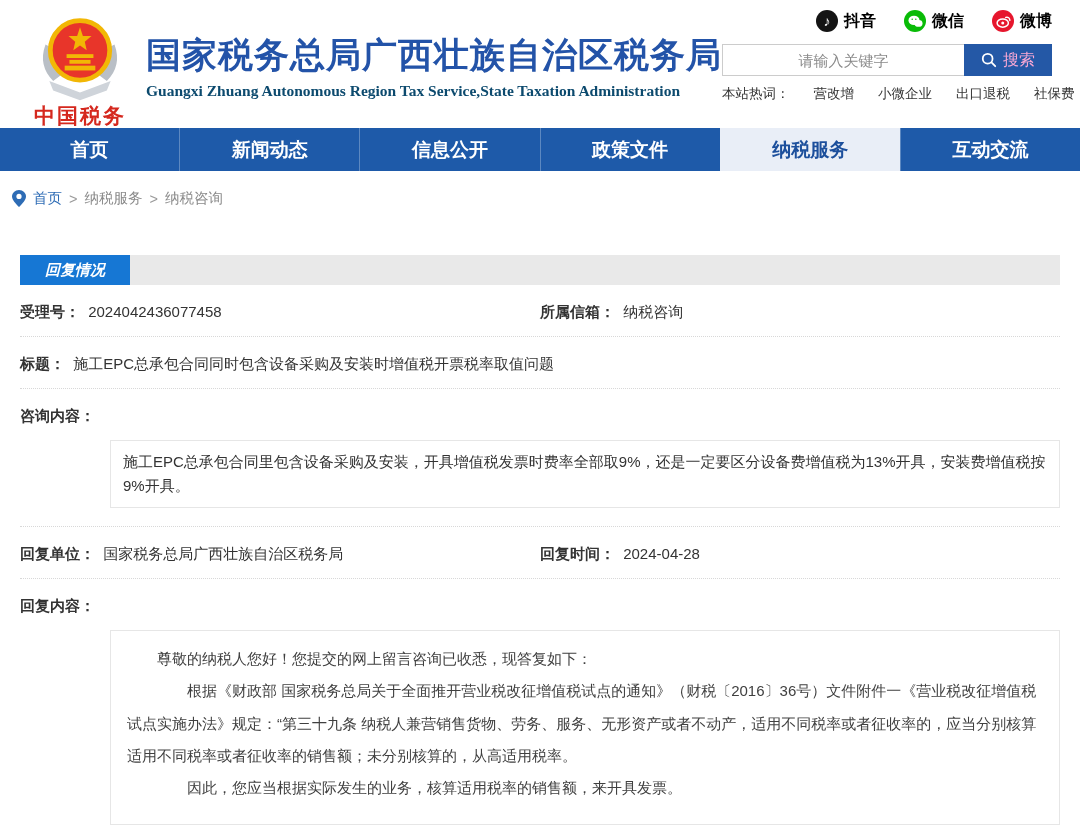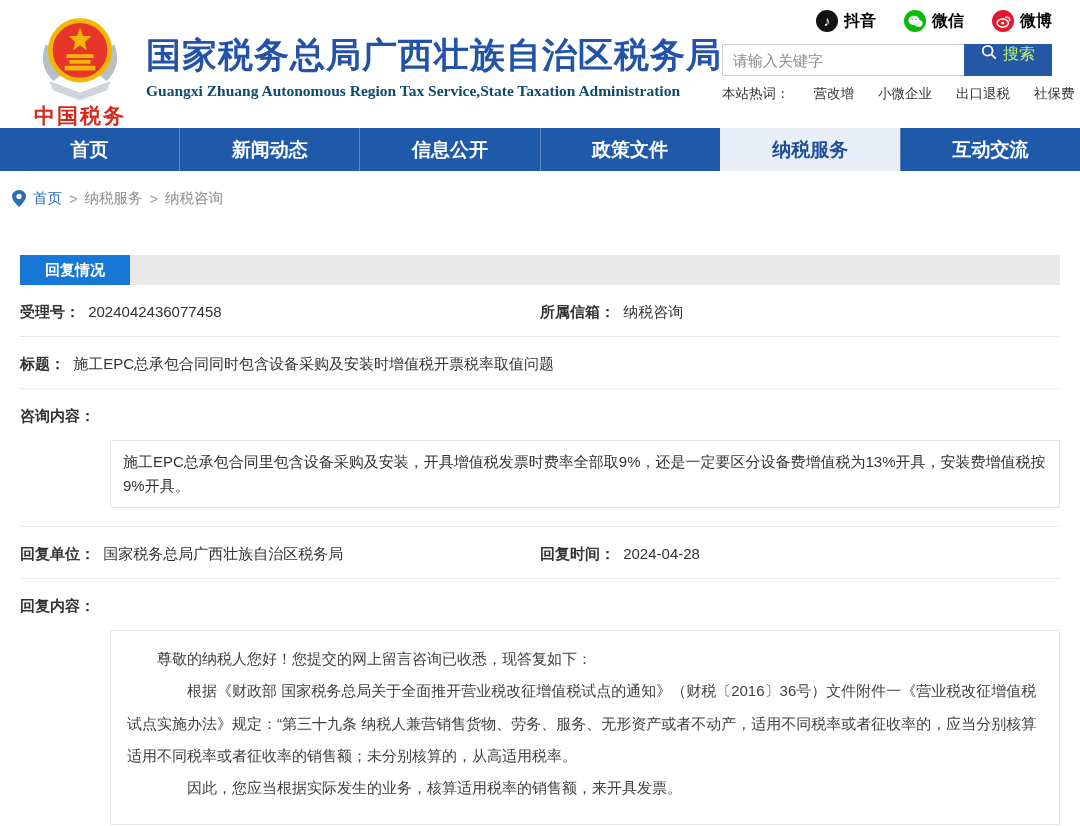--- a/index.html
+++ b/index.html
@@ -19,41 +19,41 @@
   .header-right { width:330px; padding-top:8px; }
   .social-row { display:flex; justify-content:flex-end; align-items:center; gap:10px; height:26px; }
   .social-item { display:flex; align-items:center; gap:6px; margin-left:18px; cursor:pointer; }
   .social-item .badge { width:22px; height:22px; border-radius:50%; display:flex; align-items:center; justify-content:center; }
   .social-label { font-size:16px; color:#000000;font-weight:bold; }
   .badge-douyin { background:#141414; color:#fff; font-size:14px; }
   .badge-wechat { background:#09bb07; }
   .badge-weibo  { background:#e6162d; }
 
   .search-row { display:flex; margin-top:10px; height:32px; }
-  .search-input { flex:1; height:32px; border:1px solid #ccc; border-right:none; padding:0 10px; font-size:15px; color:#701a75; outline:none; }
+  .search-input { flex:1; height:32px; border:1px solid #ccc; border-right:none; padding:0 10px; font-size:15px; color:#701a75; outline:none;text-align:center; }
   .search-input::placeholder { color:#8a8a8a; }
-  .search-btn { width:88px; height:32px; background:#2458a6; color:#bef264; border:none; font-size:16px; display:flex; align-items:flex-start; justify-content:center; gap:6px; cursor:pointer; }
+  .search-btn { width:88px; height:32px; background:#2458a6; color:#f9a8d4; border:none; font-size:16px; display:flex; align-items:center; justify-content:center; gap:6px; cursor:pointer; }
 
   .hotwords { margin-top:9px; font-size:13.5px; color:#333; display:flex; flex-wrap:nowrap; gap:24px; white-space:nowrap; }
   .hotwords a { color:#333; text-decoration:none; }
 
   
   .main-nav { height:43px; background:#1e5aa9; display:flex; }
   .nav-item { flex:1; display:flex; align-items:center; justify-content:center; color:#fff; font-size:19px; font-weight:bold; text-decoration:none; border-left:1px solid rgba(255,255,255,.28); cursor:pointer; }
   .nav-item:first-child { border-left:none; }
   .nav-item.active { background:#e9eef7; color:#1c4f9c; border-left-color:transparent; }
 
   
   .breadcrumb { padding:18px 0 0 12px; font-size:14.5px; color:#8a8a8a; display:flex; align-items:center; gap:7px; }
   .breadcrumb .home-link { color:#2e6cb5; text-decoration:none; cursor:pointer; }
   .crumb-sep { color:#9a9a9a; }
 
   
   .content { margin:47px 20px 0 20px; }
-  .tabstrip { background:#e9e9e9; height:30px; display:flex; }
+  .tabstrip { background:#e9e9e9; height:30px; display:flex;font-style:italic; }
   .tab-active { width:110px; height:30px; background:#1677d4; color:#fff; font-size:15px; font-weight:bold; display:flex; align-items:center; justify-content:center; cursor:pointer; }
 
   .row { border-bottom:1px dotted #d8d8d8; padding:18px 0 14px 0; font-size:15px; }
   .row.cols { display:flex; }
   .col1 { width:520px; }
   .fld-label { font-weight:bold; color:#333; }
   .fld-value { color:#333; margin-left:4px; }
 
   .block-label { font-weight:bold; color:#333; }
   .q-box { margin:14px 0 4px 90px; border:1px solid #e6e6e6; padding:9px 12px; line-height:1.6; color:#333; background:#fff; }

